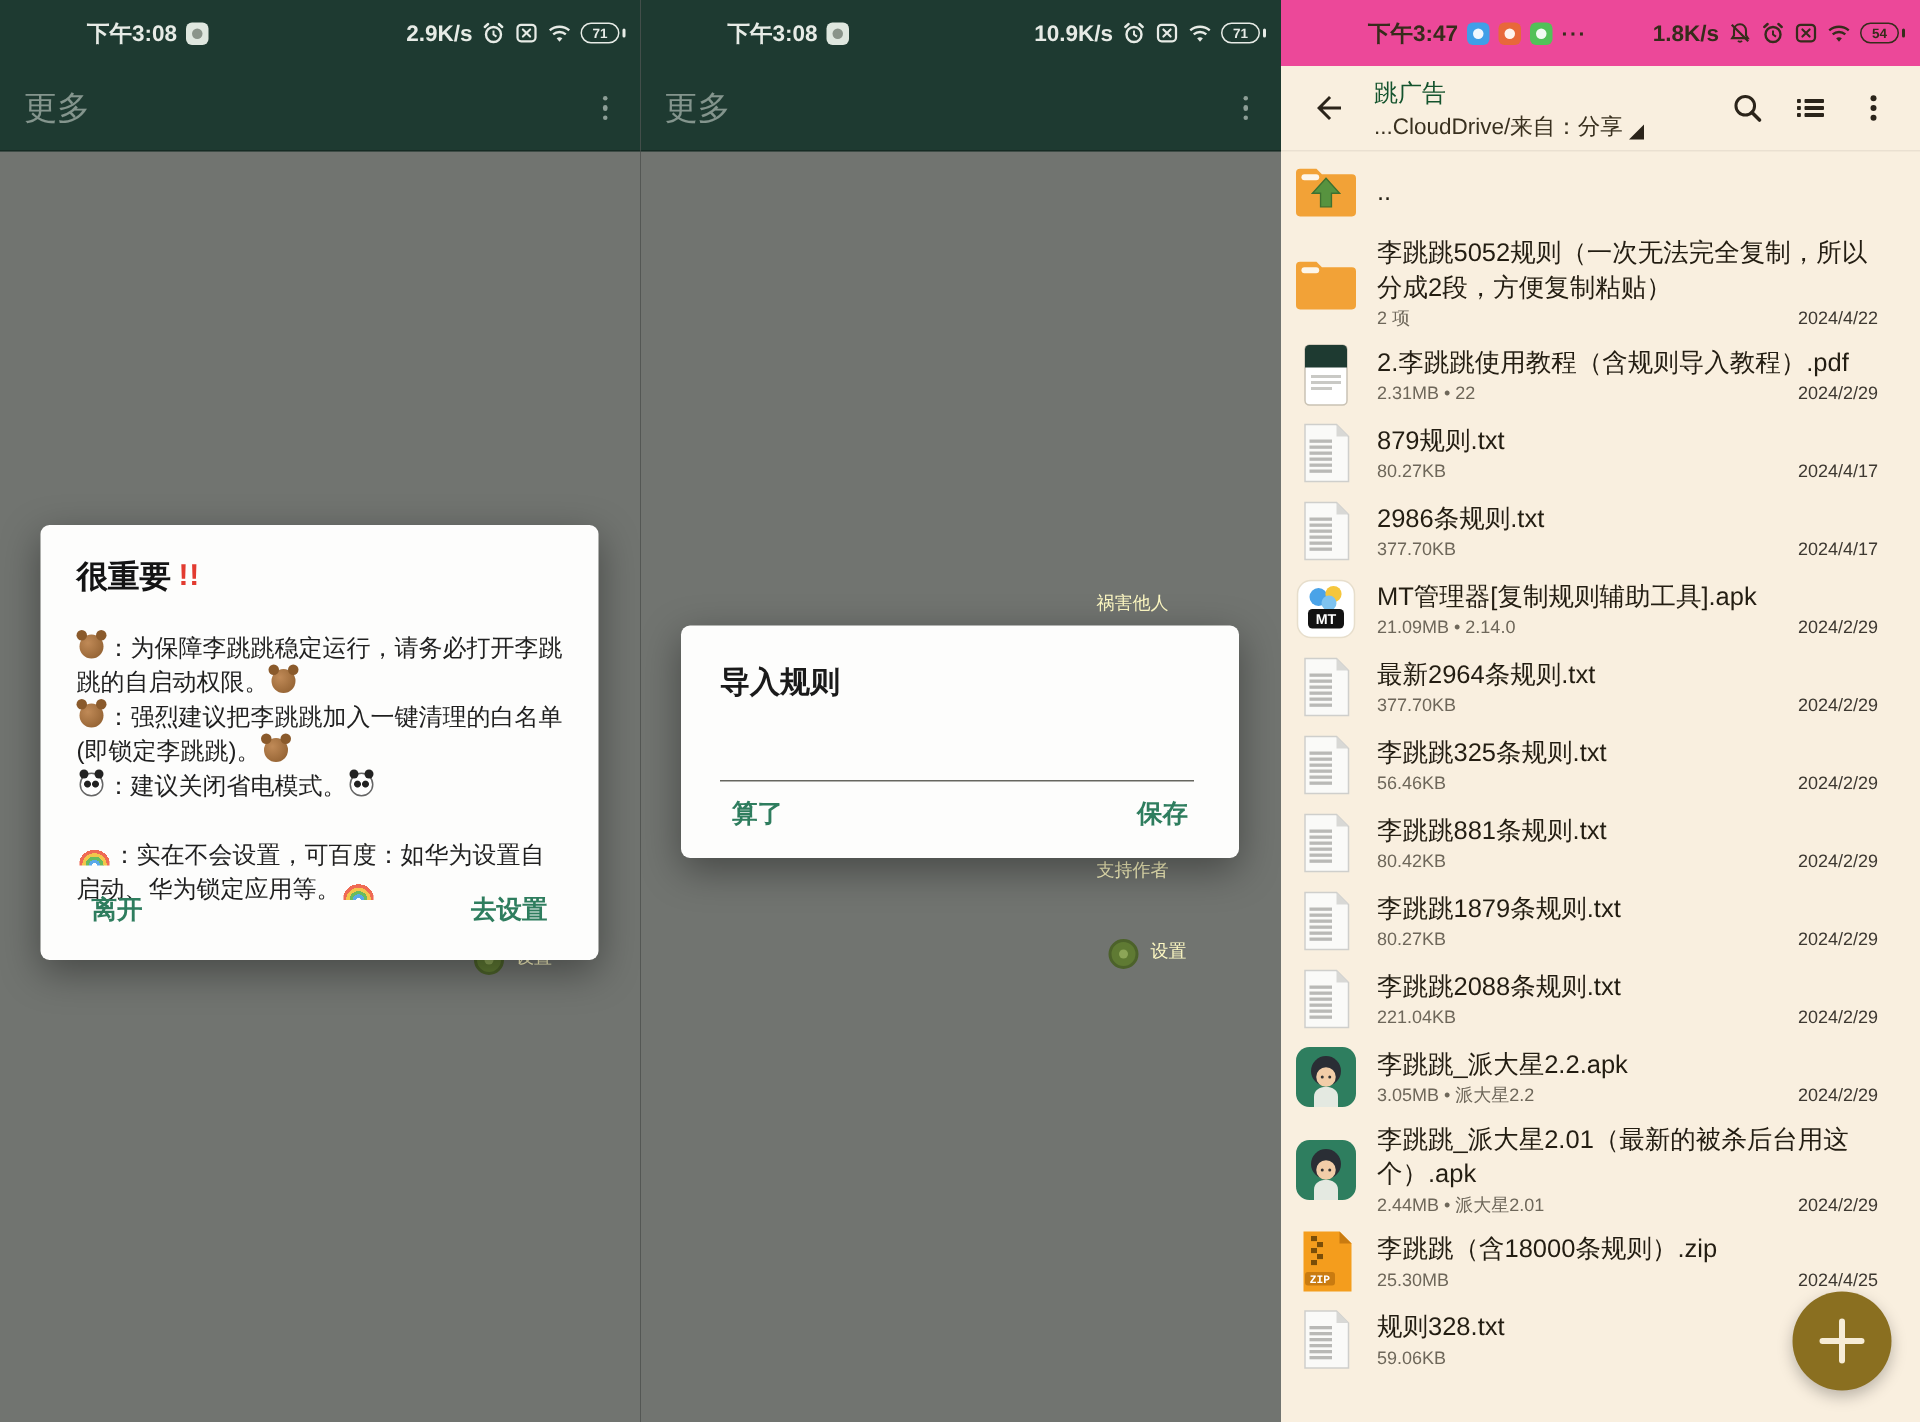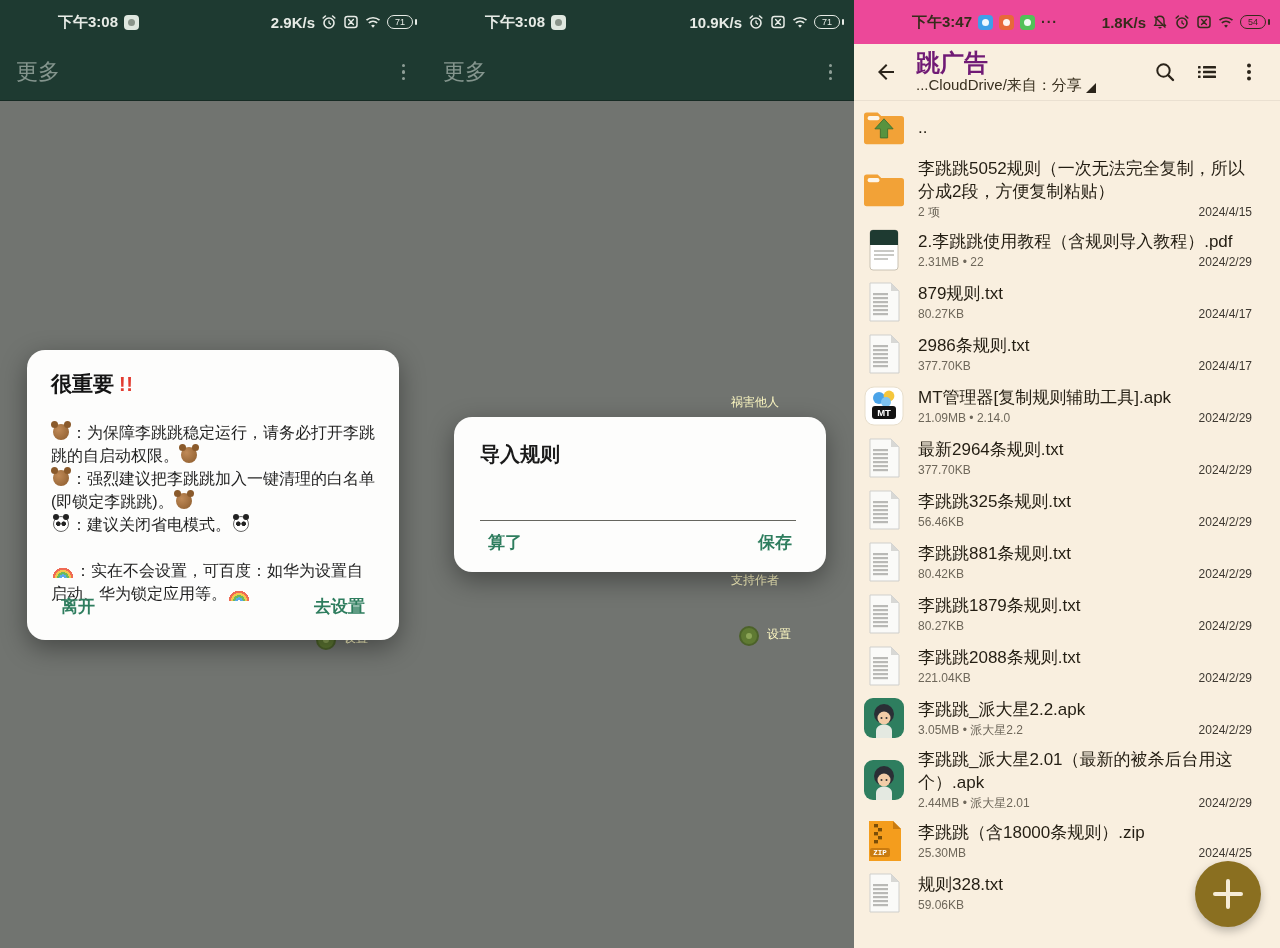--- a/index.html
+++ b/index.html
@@ -18,21 +18,21 @@
   .statusbar.light{background:#ec4899;color:#362C1B;}
   .sb-group{display:flex;align-items:center;gap:6px;}
   .sb-ico{display:inline-flex;width:16px;height:16px;}
   .sb-ico svg{width:16px;height:16px;}
   .chip{display:inline-block;width:15px;height:15px;border-radius:4px;position:relative;}
   .chip::after{content:"";position:absolute;left:4px;top:4px;width:7px;height:7px;
                border-radius:50%;background:rgba(255,255,255,.92);}
   .chip.gray{background:#DFE7DF;}.chip.gray::after{background:#8a948a;}
   .chip.blue{background:#3F9FE8;}.chip.orange{background:#E8683A;}.chip.green{background:#52C158;}
   .battery{display:inline-flex;align-items:center;justify-content:center;width:26px;height:14px;
-           border:1.6px solid currentColor;border-radius:8px;font-size:9px;font-weight:400;
+           border:1.6px solid currentColor;border-radius:8px;font-size:9px;font-weight:700;
            position:relative;box-sizing:border-box;line-height:1;text-align:right;}
   .battery::after{content:"";position:absolute;right:-5px;width:2.5px;height:6px;
                   background:currentColor;border-radius:1.5px;}
   .sb-more{font-weight:800;letter-spacing:1px;font-size:14px;}
 
   
   .appbar-dark{position:absolute;top:44px;left:0;right:0;height:57px;background:#1E3A31;
                display:flex;align-items:center;justify-content:space-between;
                padding:0 18px 0 16px;box-sizing:border-box;
                border-bottom:1px solid rgba(0,0,0,.25);}
@@ -41,21 +41,21 @@
   .dots-v i{width:3.5px;height:3.5px;border-radius:50%;background:rgba(233,240,233,.55);}
 
   
   .dim-item{position:absolute;color:#fef9c3;font-size:12px;display:flex;align-items:flex-start;gap:8px;}
   .dim-gear{width:20px;height:20px;border-radius:50%;background:#5F7A33;
             border:2px solid #4C622A;box-sizing:border-box;position:relative;}
   .dim-gear::after{content:"";position:absolute;left:5px;top:5px;width:6px;height:6px;
                    border-radius:50%;background:#8CA557;}
 
   
-  .dialog{position:absolute;background:#FDFDFC;border-radius:18px;
+  .dialog{position:absolute;background:#FDFDFC;border-radius:6px;
           box-shadow:0 8px 26px rgba(0,0,0,.38);box-sizing:border-box;}
   #dlg-important{left:27px;top:350px;width:372px;height:290px;padding:20px 24px 0 24px;}
   #dlg-important .dlg-title{font-size:21px;font-weight:700;color:#141414;display:flex;align-items:center;}
   #dlg-important .dlg-body{margin-top:23px;font-size:16px;line-height:23px;color:#1F1F1F;}
   #dlg-important .dlg-body p{margin:0;}
   #dlg-important .dlg-body p.blank{height:23px;}
   .dlg-actions{position:absolute;left:32px;right:32px;bottom:20px;display:flex;
                justify-content:space-between;align-items:center;}
   .dlg-btn{font-size:17px;font-weight:600;color:#2E7D5E;cursor:pointer;background:none;border:none;
            font-family:inherit;padding:2px 2px;text-align:right;}
@@ -82,21 +82,21 @@
   .em.rainbow{width:20px;height:11px;border-radius:0;
       background:radial-gradient(circle at 50% 100%,rgba(255,255,255,0) 0 1.5px,#5AA9E8 1.5px 3.8px,
                  #69BB5E 3.8px 6px,#F3C64B 6px 8.2px,#EF6A54 8.2px 10.5px,transparent 10.5px);}
 
   
   .appbar-cream{position:absolute;top:44px;left:0;right:0;height:57px;display:flex;align-items:center;
                 box-sizing:border-box;padding:0 10px 0 12px;background:#F9EFDF;
                 border-bottom:1px solid rgba(0,0,0,.06);color:#2B2318;}
   .back-btn{width:40px;height:40px;display:flex;align-items:center;justify-content:center;flex:none;}
   .titles{flex:1;min-width:0;margin-left:10px;}
-  .titles .t1{font-size:24px;font-weight:700;color:#701a75;line-height:24px;}
+  .titles .t1{font-size:16px;font-weight:400;color:#14532d;line-height:24px;}
   .titles .t2{font-size:15px;color:#39301F;line-height:19px;display:flex;align-items:flex-end;gap:4px;}
   .caret{display:inline-block;width:0;height:0;border-left:10px solid transparent;
          border-bottom:10px solid #2B241A;margin-bottom:1px;}
   .abar-ico{width:42px;height:42px;display:flex;align-items:center;justify-content:center;flex:none;}
 
   
   .file-list{position:absolute;top:101px;left:0;right:0;bottom:0;overflow:hidden;}
   .file-row{display:flex;align-items:center;gap:12px;padding:4px 28px 4px 8px;
             min-height:50px;box-sizing:border-box;}
   .file-row.slim{min-height:46px;}
@@ -341,21 +341,21 @@
     <div class="file-icon">
             <svg width="44" height="40" viewBox="0 0 48 44">
               <path d="M2 9a3 3 0 0 1 3-3h12l4 4h22a3 3 0 0 1 3 3v25a3 3 0 0 1-3 3H5a3 3 0 0 1-3-3z" fill="#F2A237"></path>
               <rect x="6" y="10" width="13" height="4.5" rx="2.2" fill="#FDF6EA"></rect>
             </svg>
           </div>
     <div class="file-text">
       <div class="file-name">李跳跳5052规则（一次无法完全复制，所以分成2段，方便复制粘贴）</div>
       <div class="file-sub">
         <span class="file-meta">2 项</span>
-        <span class="file-date">2024/4/15</span>
+        <span class="file-date">2024/4/22</span>
       </div>
     </div>
   </div>
         <div class="file-row">
     <div class="file-icon">
             <svg width="30" height="42" viewBox="0 0 30 42">
               <rect x="1" y="1" width="28" height="40" rx="3" fill="#FFFFFF" stroke="#C9C2B4"></rect>
               <path d="M1 4a3 3 0 0 1 3-3h22a3 3 0 0 1 3 3v12H1z" fill="#1E3A31"></path>
               <g fill="#C9C9C5">
                 <rect x="5" y="21" width="20" height="2"></rect>

